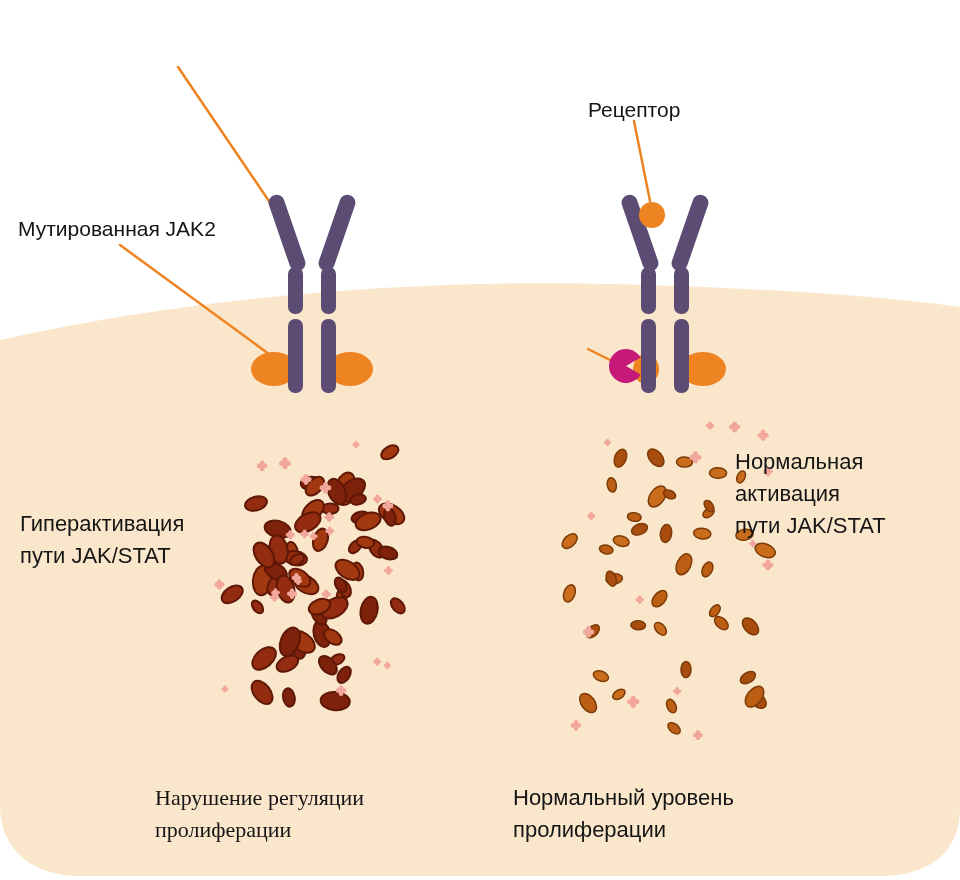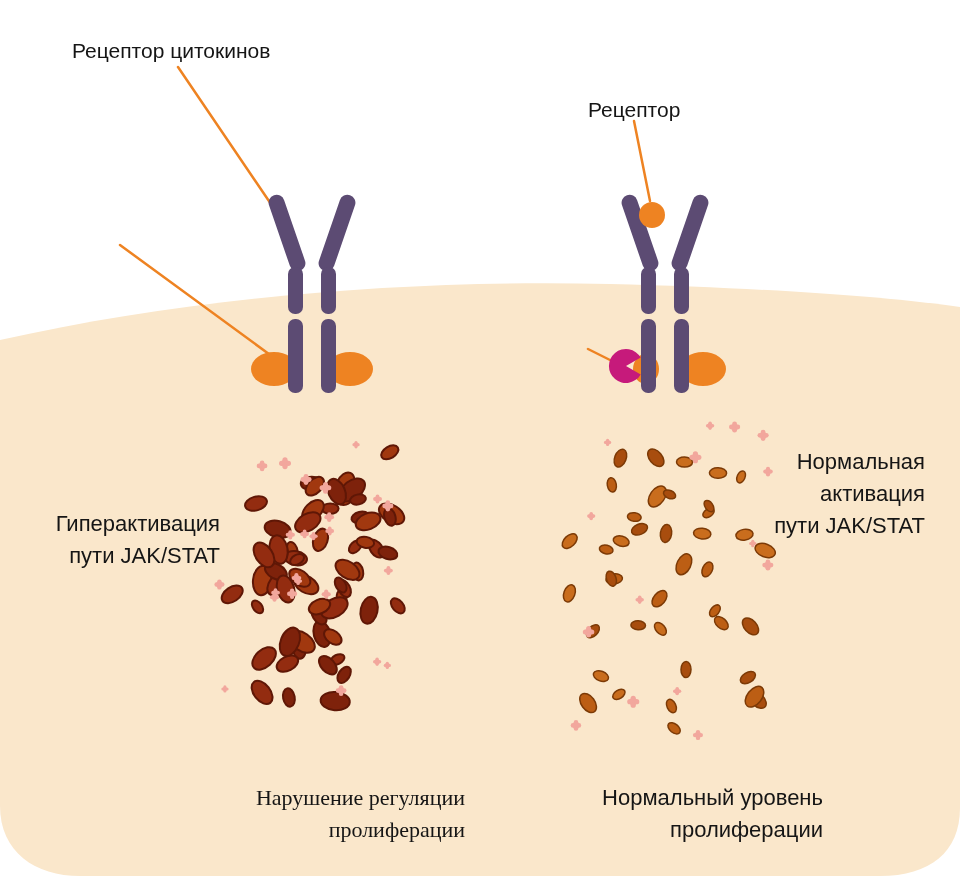--- a/index.html
+++ b/index.html
@@ -2,21 +2,21 @@
 <html><head>
 <meta charset="utf-8">
 <style>
   * { margin:0; padding:0; box-sizing:border-box; }
   html,body { background:#ffffff; }
   body { font-family:"Liberation Sans", sans-serif; color:#151515; }
   .stage { position:relative; width:960px; height:880px; background:#ffffff; overflow:hidden; }
   .stage svg { position:absolute; left:0; top:0; }
   .label { position:absolute; font-size:21px; line-height:1.45; white-space:pre-line; color:#151515; }
   .label.big { font-size:22px; }
-  .center { text-align:right; }
+  .center { text-align:left; }
 </style>
 </head>
 <body>
 
 <div class="stage">
 
   <svg width="960" height="880" viewBox="0 0 960 880">
 
     <path d="M0,340 C190,297 410,279 610,284 C770,288 890,297 960,307
              L960,808 C960,852 930,876 880,876 L80,876 C35,876 0,852 0,806 Z" fill="#fae7cb"></path>
@@ -434,21 +434,21 @@
         <g>
           <circle cx="763.1" cy="435.3" r="3.5" fill="#f2a79d"></circle>
           <circle cx="766.3" cy="435.3" r="2.4" fill="#f2a79d"></circle>
           <circle cx="759.9" cy="435.3" r="2.4" fill="#f2a79d"></circle>
           <circle cx="763.1" cy="438.5" r="2.4" fill="#f2a79d"></circle>
           <circle cx="763.1" cy="432.1" r="2.4" fill="#f2a79d"></circle>
         </g>
       </g>
   </svg>
 
-  <div class="label" style="left:72px;  top:36px;">Рецептор цитокинов</div>
+  <div class="label" style="left:18px;  top:214px;">Мутированная JAK2</div>
   <div class="label" style="left:588px; top:95px;">Рецептор</div>
 
   <div class="label big center" style="left:20px;  top:508px; width:200px;">Гиперактивация
 пути JAK/STAT</div>
   <div class="label big center" style="left:735px; top:446px; width:190px;">Нормальная
 активация
 пути JAK/STAT</div>
 
   <div class="label big center" style="left:155px; top:782px; width:310px;font-family:Liberation Serif, serif;">Нарушение регуляции
 пролиферации</div>

